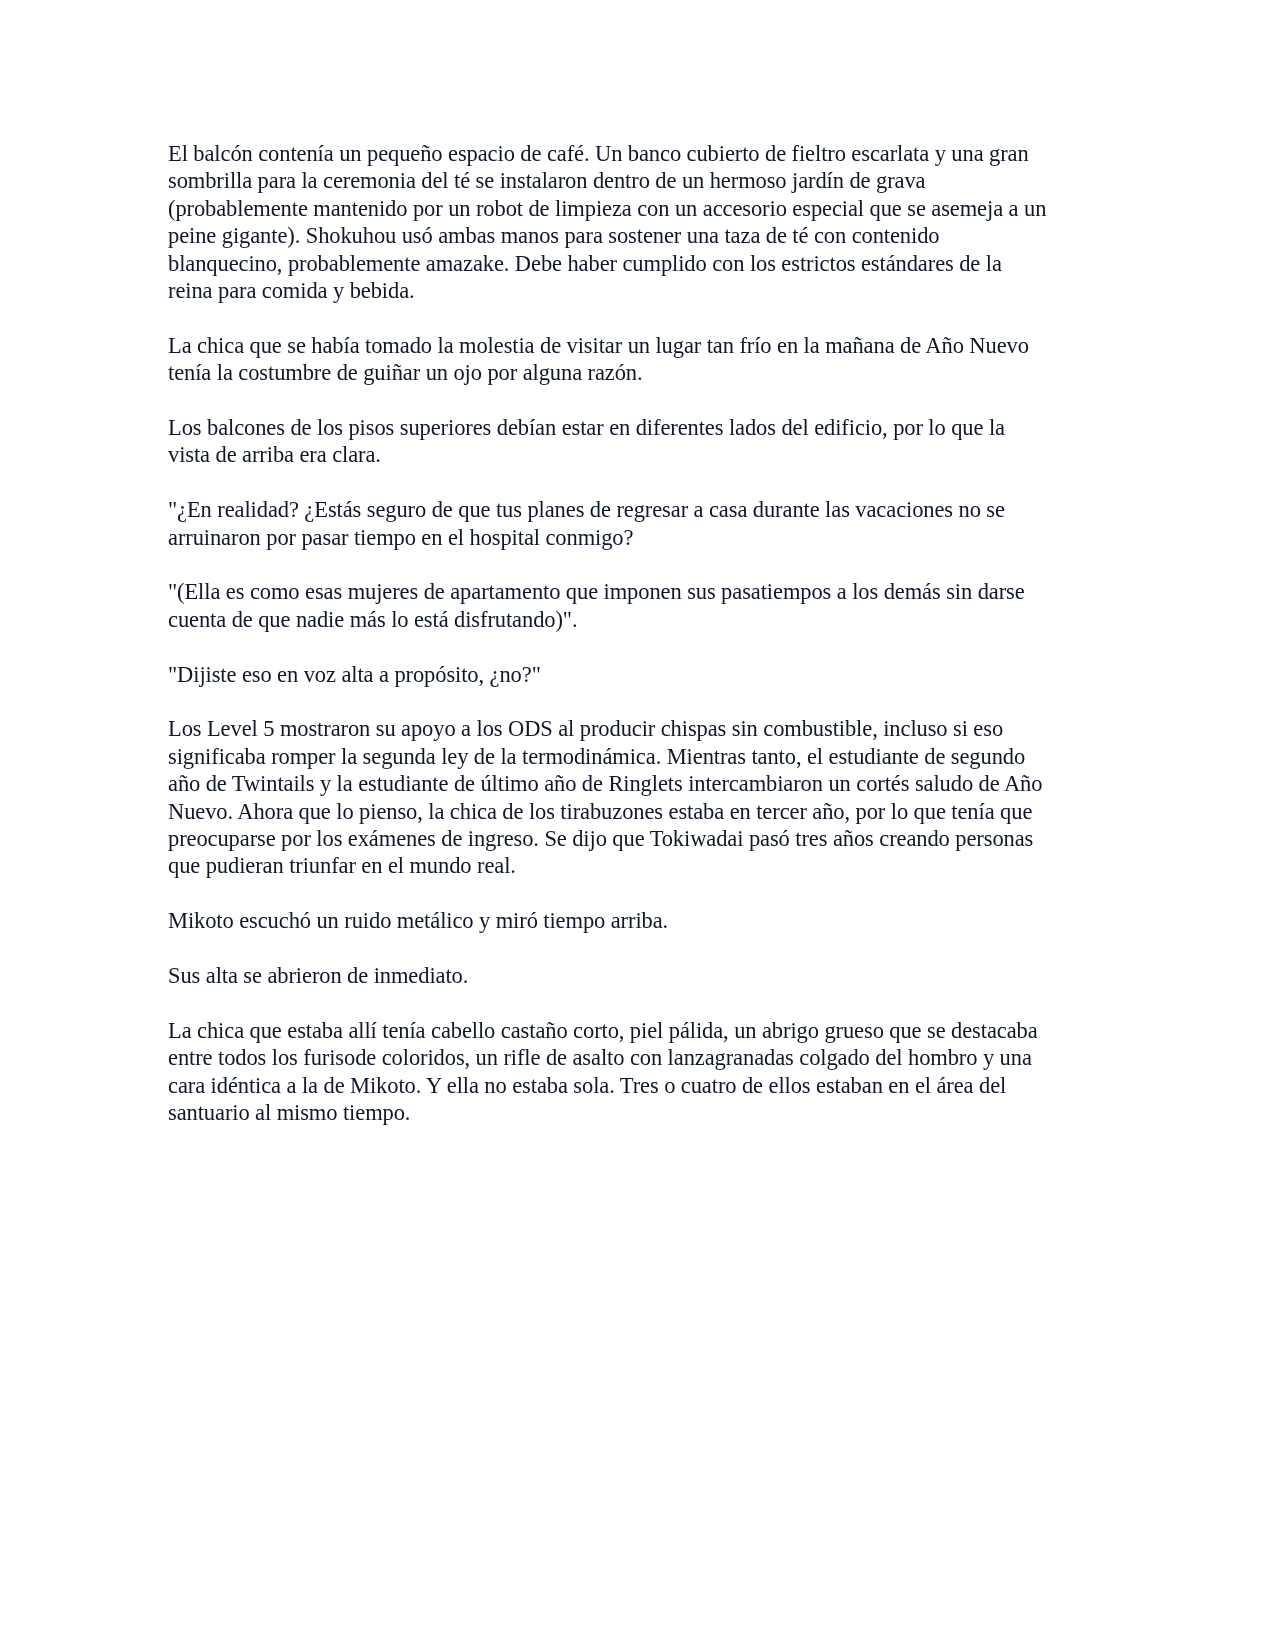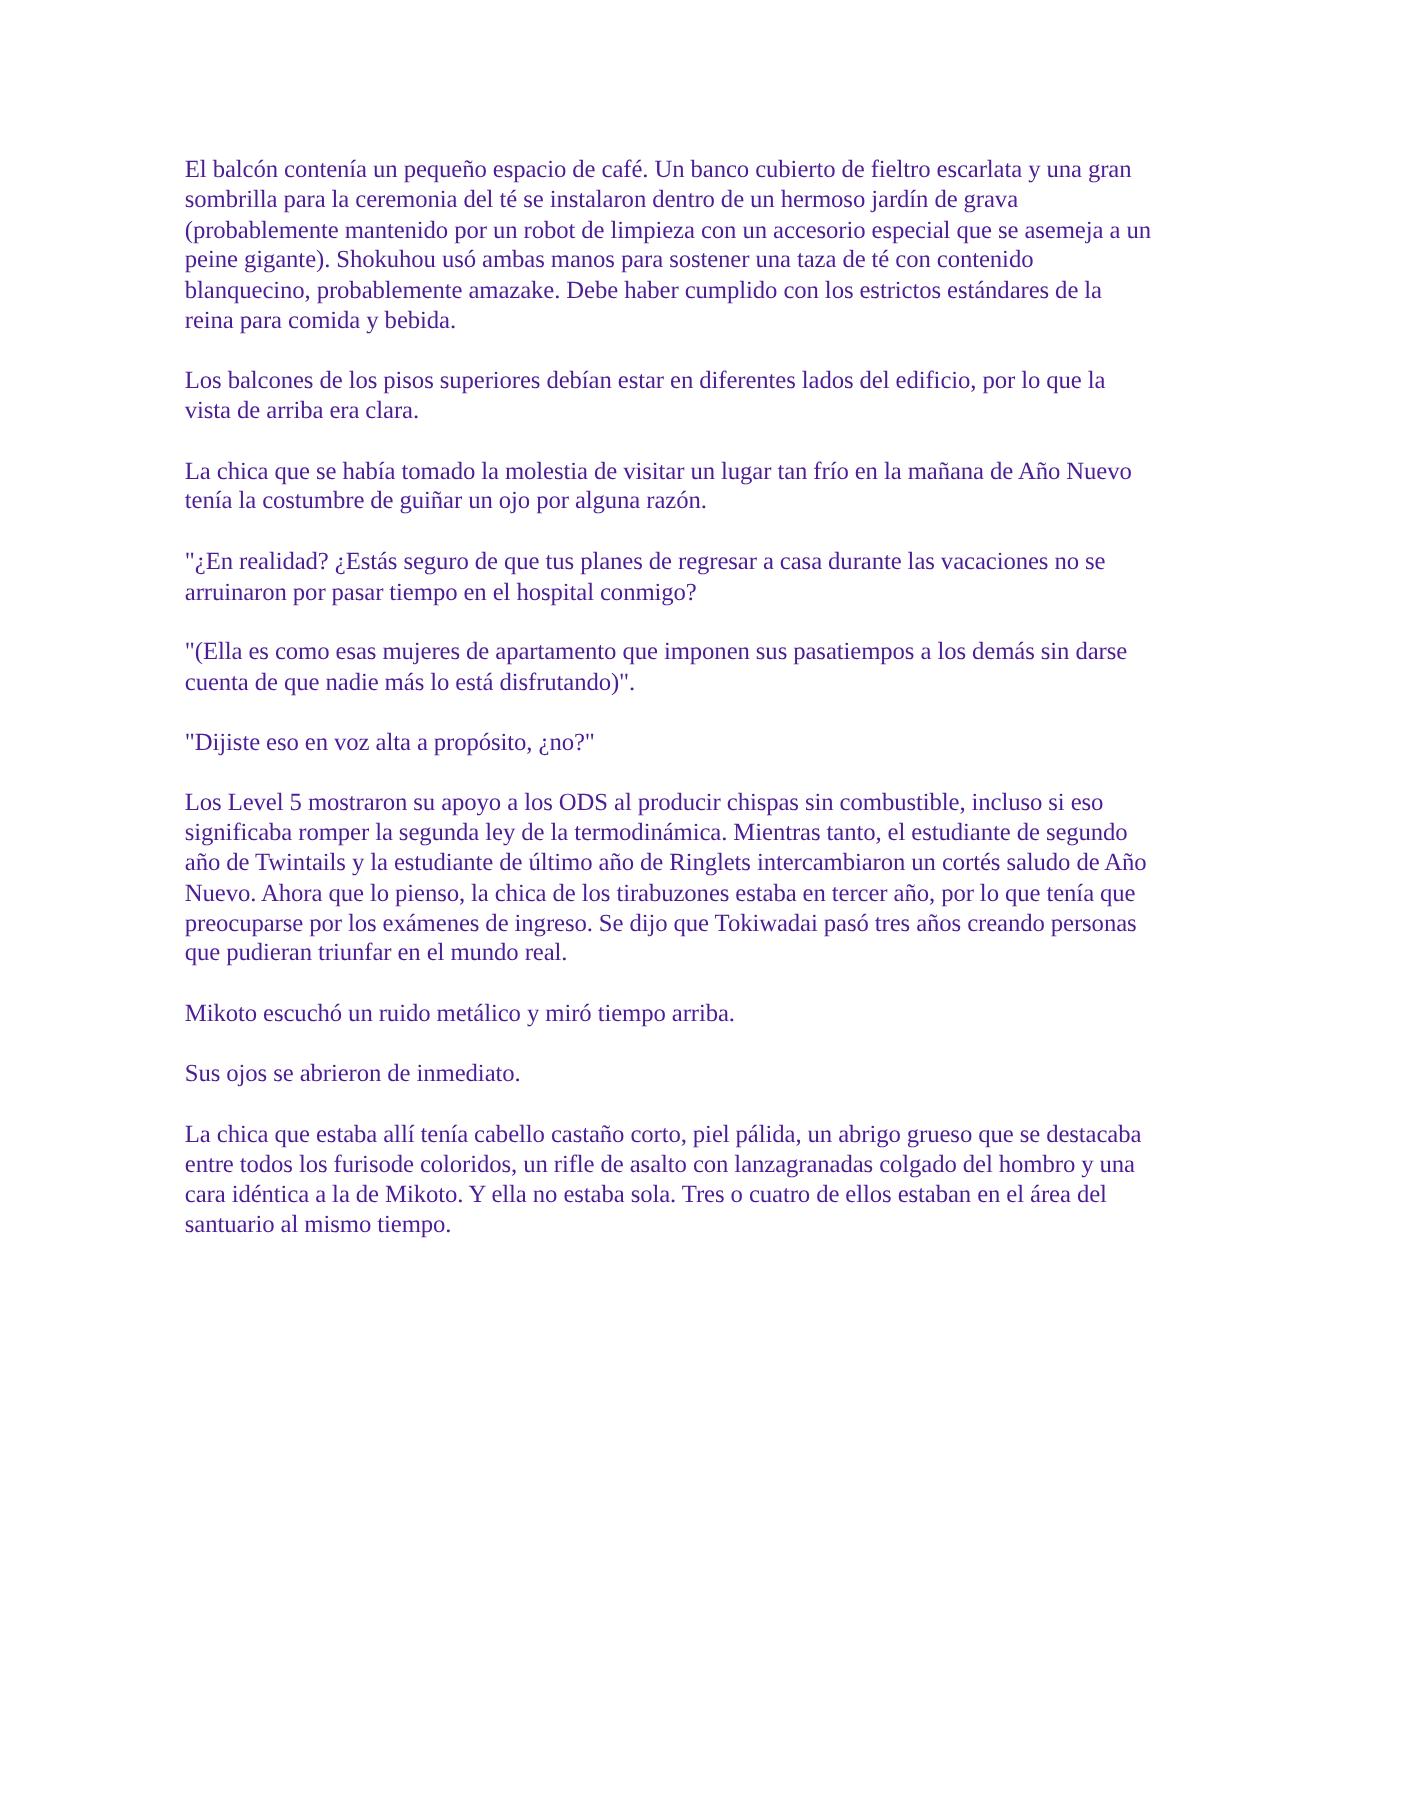--- a/index.html
+++ b/index.html
@@ -14,34 +14,34 @@
       overflow: hidden;
     }
     .page {
       position: absolute;
       left: 168px;
       top: 140px;
       width: 880px;
       font-family: "Liberation Serif", "DejaVu Serif", serif;
       font-size: 22.5px;
       line-height: 27.4px;
-      color: #4c1d95;
+      color: #0f172a;
     }
     .page p {
       margin: 0 0 27.4px 0;
       letter-spacing: -0.1px;
     }
   </style>
 </head>
 <body>
 
 <div class="page">
   <p>El balcón contenía un pequeño espacio de café. Un banco cubierto de fieltro escarlata y una gran sombrilla para la ceremonia del té se instalaron dentro de un hermoso jardín de grava (probablemente mantenido por un robot de limpieza con un accesorio especial que se asemeja a un peine gigante). Shokuhou usó ambas manos para sostener una taza de té con contenido blanquecino, probablemente amazake. Debe haber cumplido con los estrictos estándares de la reina para comida y bebida.</p>
+  <p>La chica que se había tomado la molestia de visitar un lugar tan frío en la mañana de Año Nuevo tenía la costumbre de guiñar un ojo por alguna razón.</p>
   <p>Los balcones de los pisos superiores debían estar en diferentes lados del edificio, por lo que la vista de arriba era clara.</p>
-  <p>La chica que se había tomado la molestia de visitar un lugar tan frío en la mañana de Año Nuevo tenía la costumbre de guiñar un ojo por alguna razón.</p>
   <p>"¿En realidad? ¿Estás seguro de que tus planes de regresar a casa durante las vacaciones no se arruinaron por pasar tiempo en el hospital conmigo?</p>
   <p>"(Ella es como esas mujeres de apartamento que imponen sus pasatiempos a los demás sin darse cuenta de que nadie más lo está disfrutando)".</p>
   <p>"Dijiste eso en voz alta a propósito, ¿no?"</p>
   <p>Los Level 5 mostraron su apoyo a los ODS al producir chispas sin combustible, incluso si eso significaba romper la segunda ley de la termodinámica. Mientras tanto, el estudiante de segundo año de Twintails y la estudiante de último año de Ringlets intercambiaron un cortés saludo de Año Nuevo. Ahora que lo pienso, la chica de los tirabuzones estaba en tercer año, por lo que tenía que preocuparse por los exámenes de ingreso. Se dijo que Tokiwadai pasó tres años creando personas que pudieran triunfar en el mundo real.</p>
   <p>Mikoto escuchó un ruido metálico y miró tiempo arriba.</p>
-  <p>Sus ojos se abrieron de inmediato.</p>
+  <p>Sus alta se abrieron de inmediato.</p>
   <p>La chica que estaba allí tenía cabello castaño corto, piel pálida, un abrigo grueso que se destacaba entre todos los furisode coloridos, un rifle de asalto con lanzagranadas colgado del hombro y una cara idéntica a la de Mikoto. Y ella no estaba sola. Tres o cuatro de ellos estaban en el área del santuario al mismo tiempo.</p>
 </div>
 
 </body></html>

